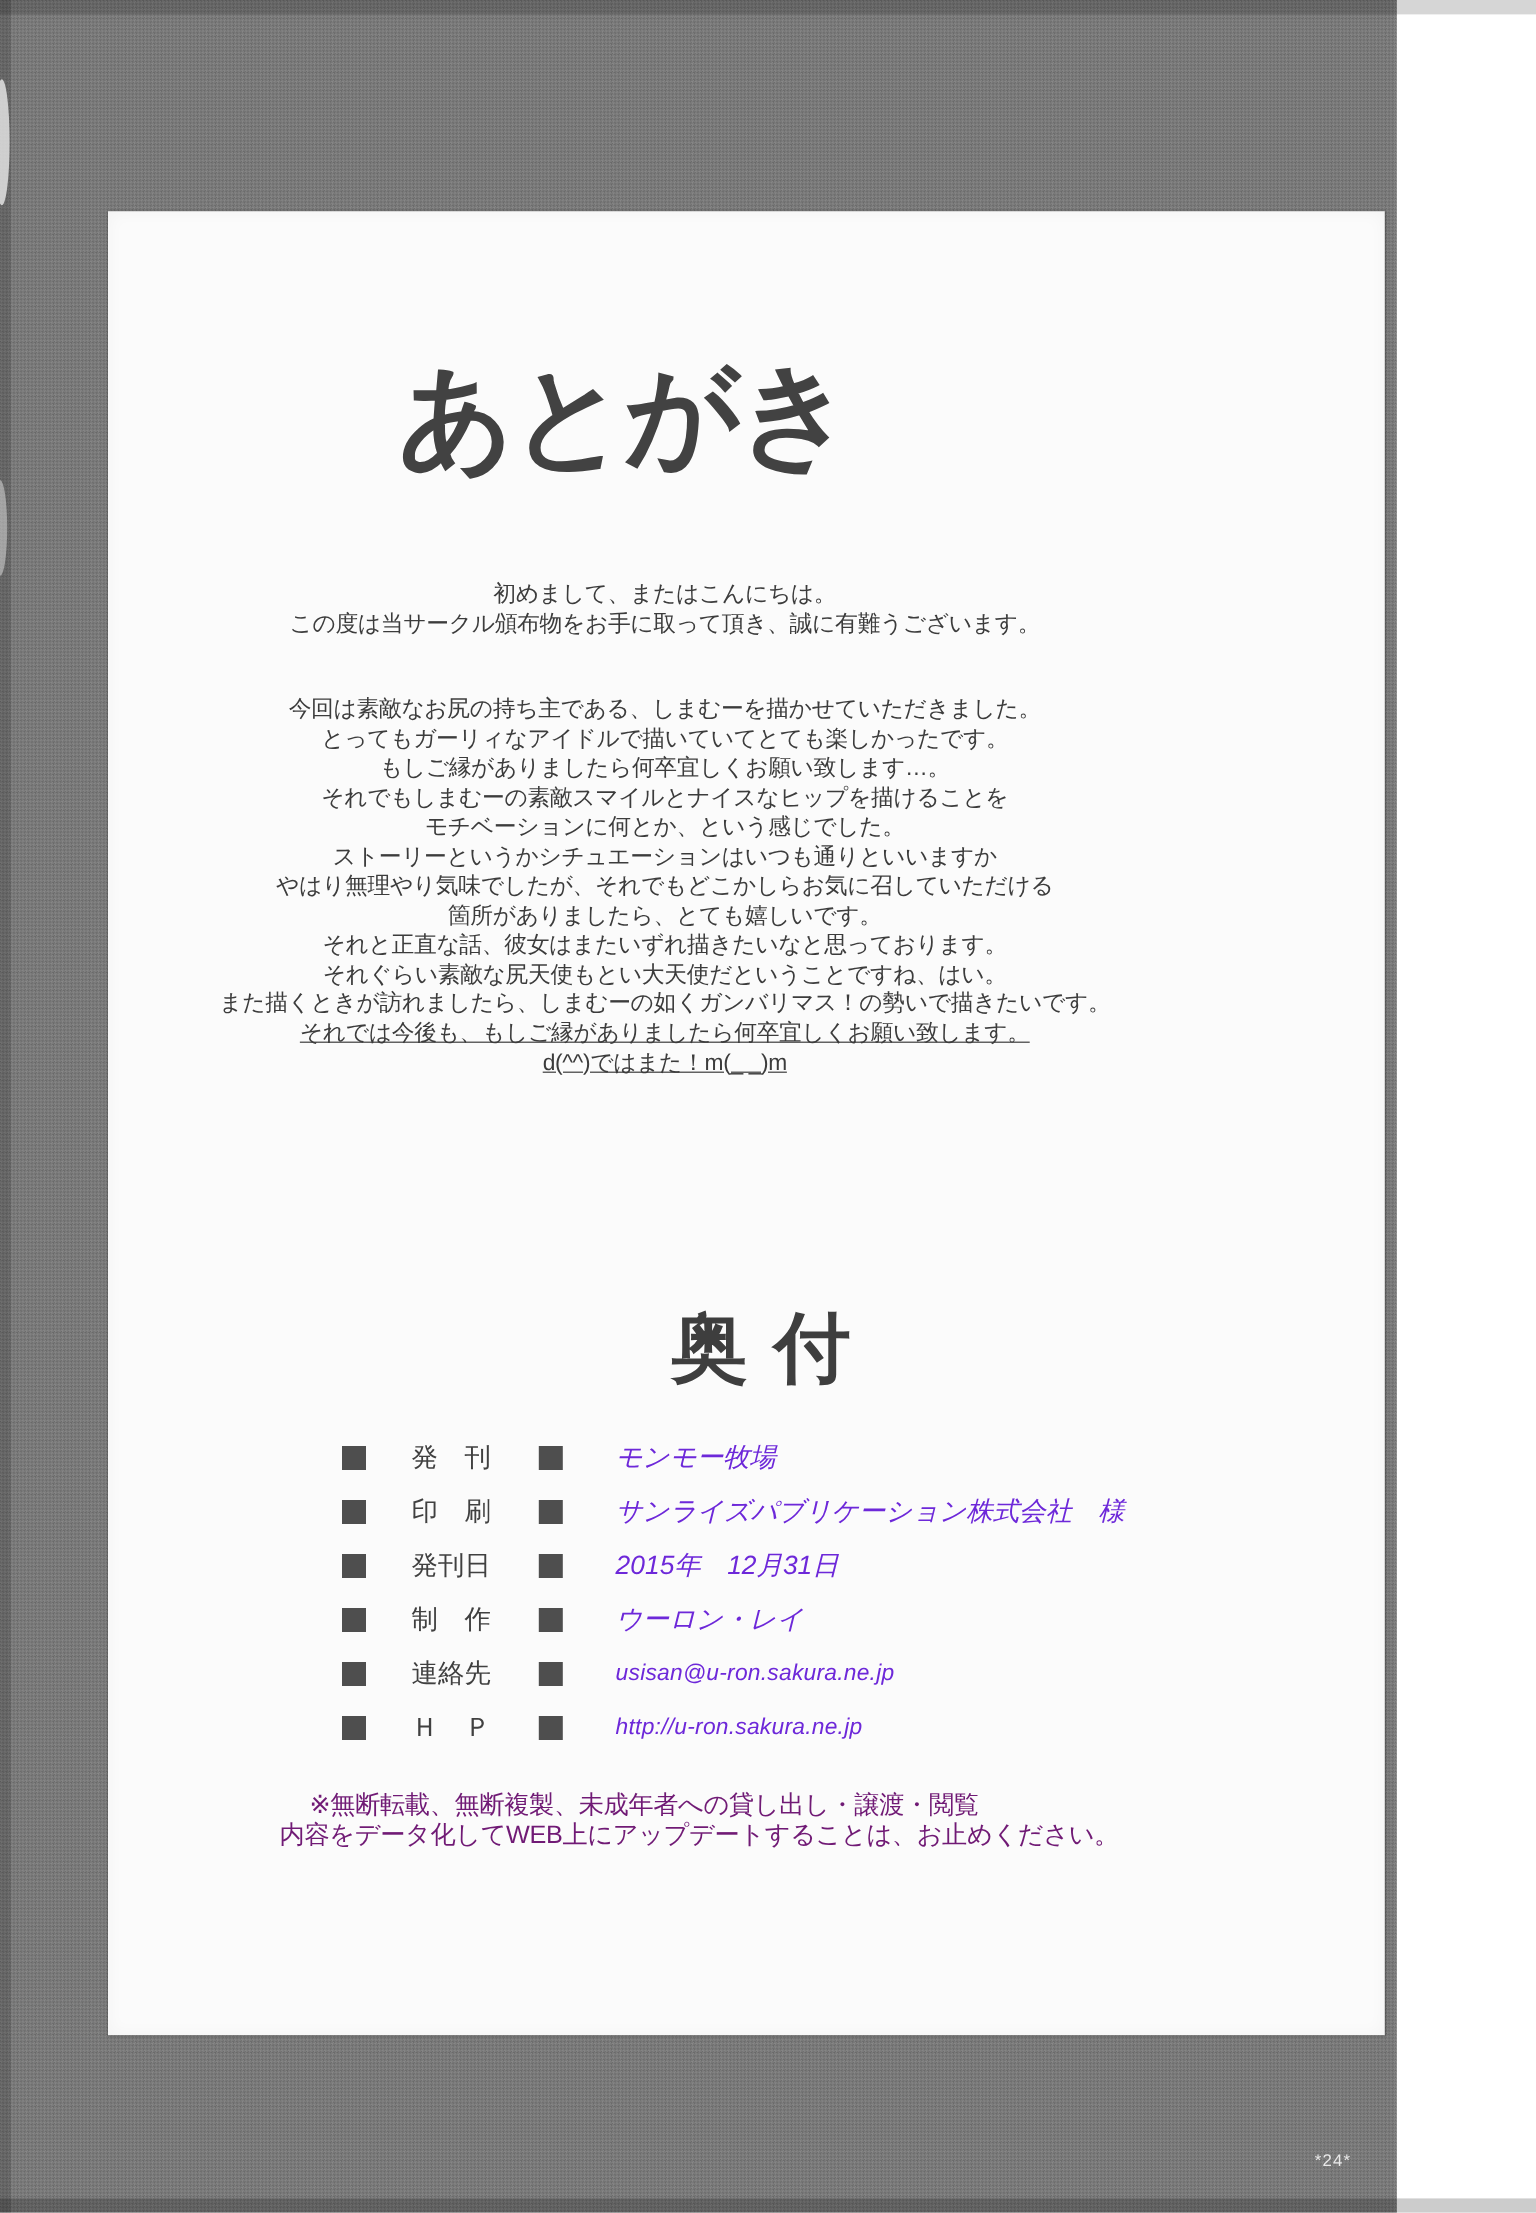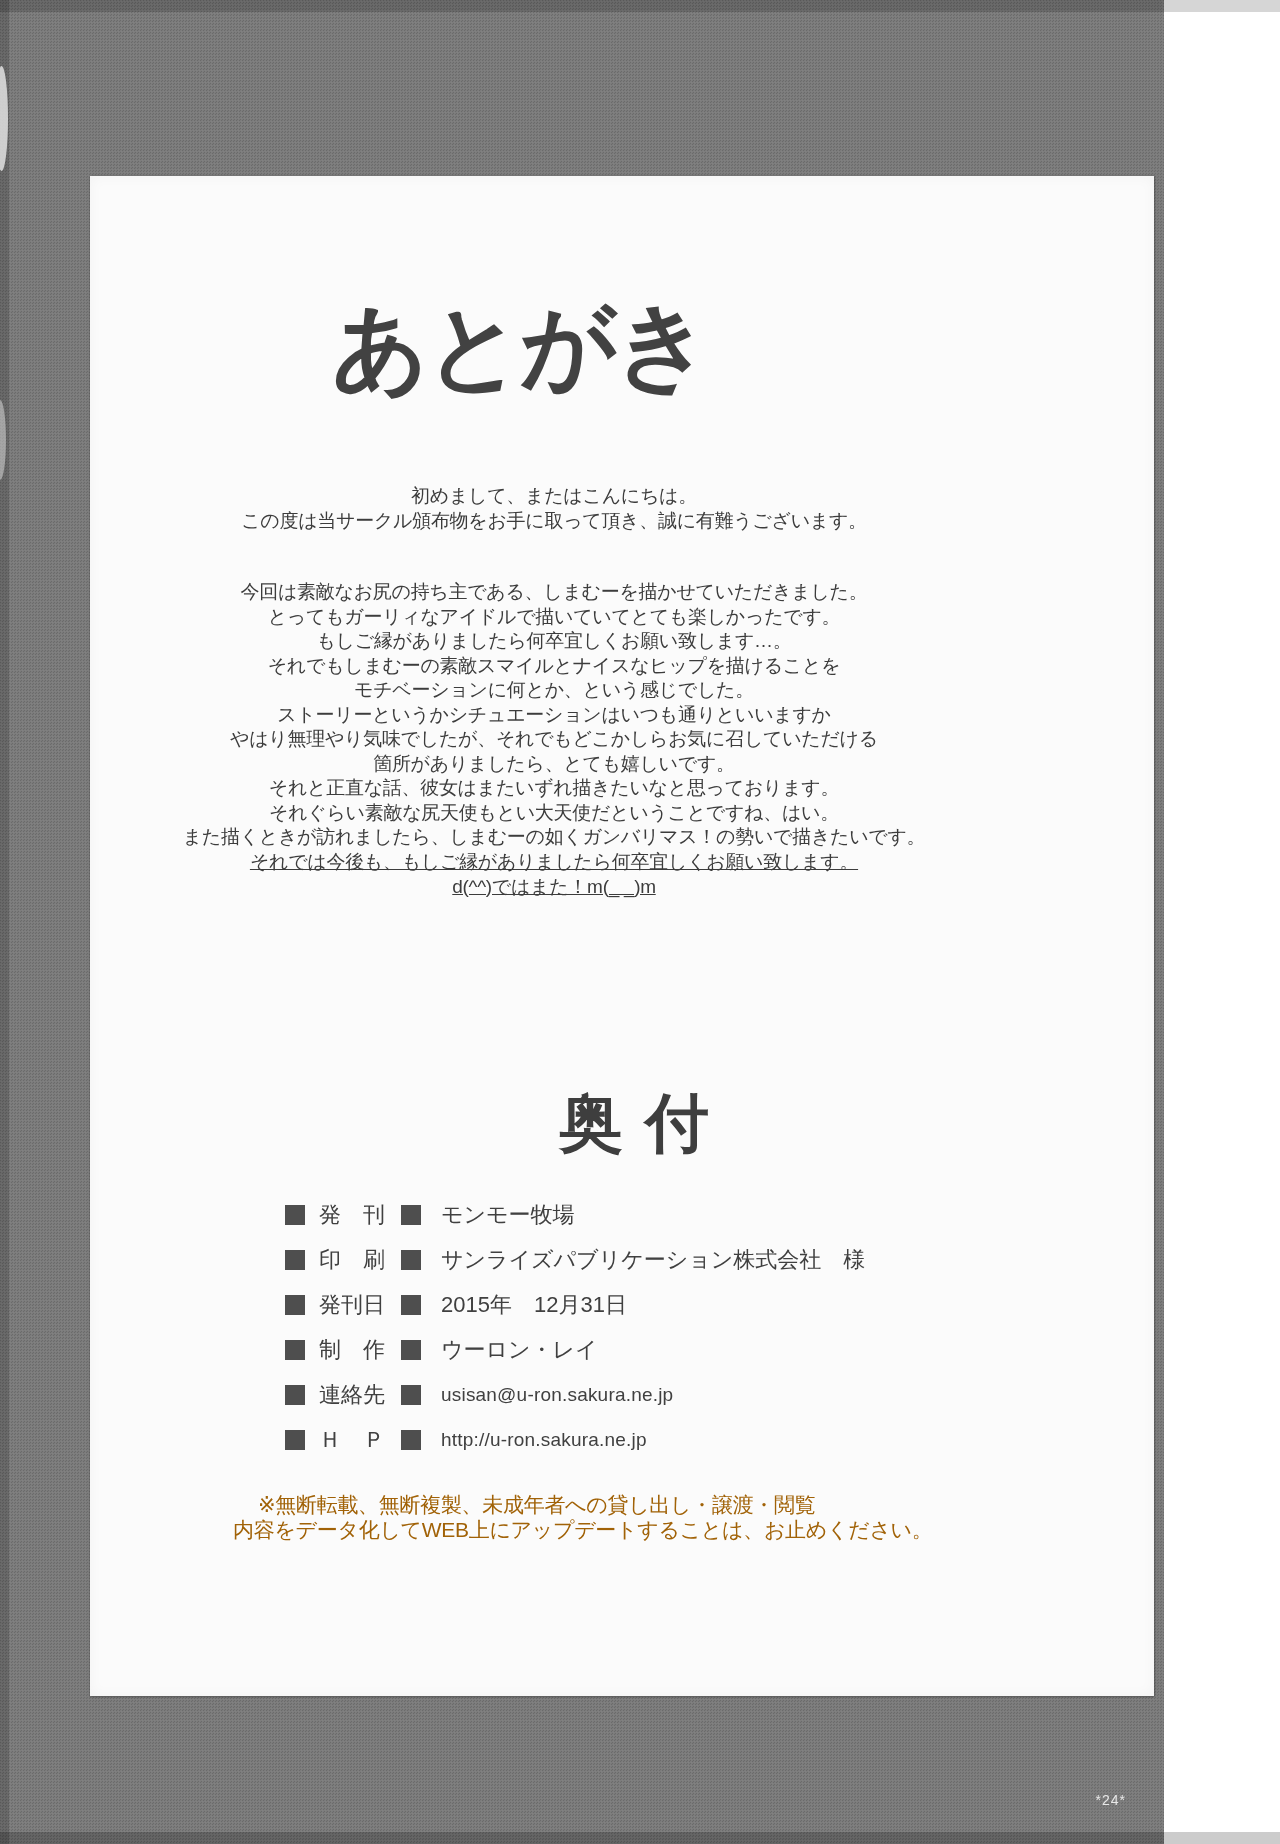--- a/index.html
+++ b/index.html
@@ -42,34 +42,34 @@
   .p1 { top:308px; }
   .p2 { top:404px; }
   .p3 { top:674px;text-decoration:underline; }
 
   .colophon-title {
     position:absolute; top:904px; left:0; width:1090px; margin:0;
     text-align:center; font-size:64px; font-weight:bold; color:#3e3e3e;
     letter-spacing:2px; white-space:nowrap;
   }
   .colophon-rows { position:absolute; left:195px; top:1016px; width:820px; }
-  .crow { display:flex; align-items:center; height:45px; }
+  .crow { display:flex; align-items:center; height:45px;gap:24px; }
   .sq {
     width:20px; height:20px; background:#4e4e4e; flex:0 0 auto;
   }
   .sq.first  { margin-right:14px; }
   .sq.second { margin-right:8px; }
   .clabel {
     width:70px; margin-right:12px; font-size:22px; color:#404040;
     letter-spacing:0; white-space:nowrap; flex:0 0 auto;
   }
-  .cval { font-size:22px; color:#404040; white-space:nowrap; padding-left:12px; }
+  .cval { font-size:22px; color:#6d28d9; white-space:nowrap; padding-left:12px;font-style:italic; }
   .cval.latin { font-size:19px; letter-spacing:0.2px; }
 
-  .disclaimer { position:absolute; left:143px; top:1316px; color:#a16207; }
+  .disclaimer { position:absolute; left:143px; top:1316px; color:#701a75; }
   .disclaimer .dline { font-size:21px; line-height:25px; white-space:nowrap; letter-spacing:-0.3px; }
   .disclaimer .dline:first-child { padding-left:25px; }
 
   .page-number {
     position:absolute; right:38px; top:1792px; color:#e8e8e8;
     font-size:14px; letter-spacing:1px;
   }
 </style>
 </head>
 <body>

